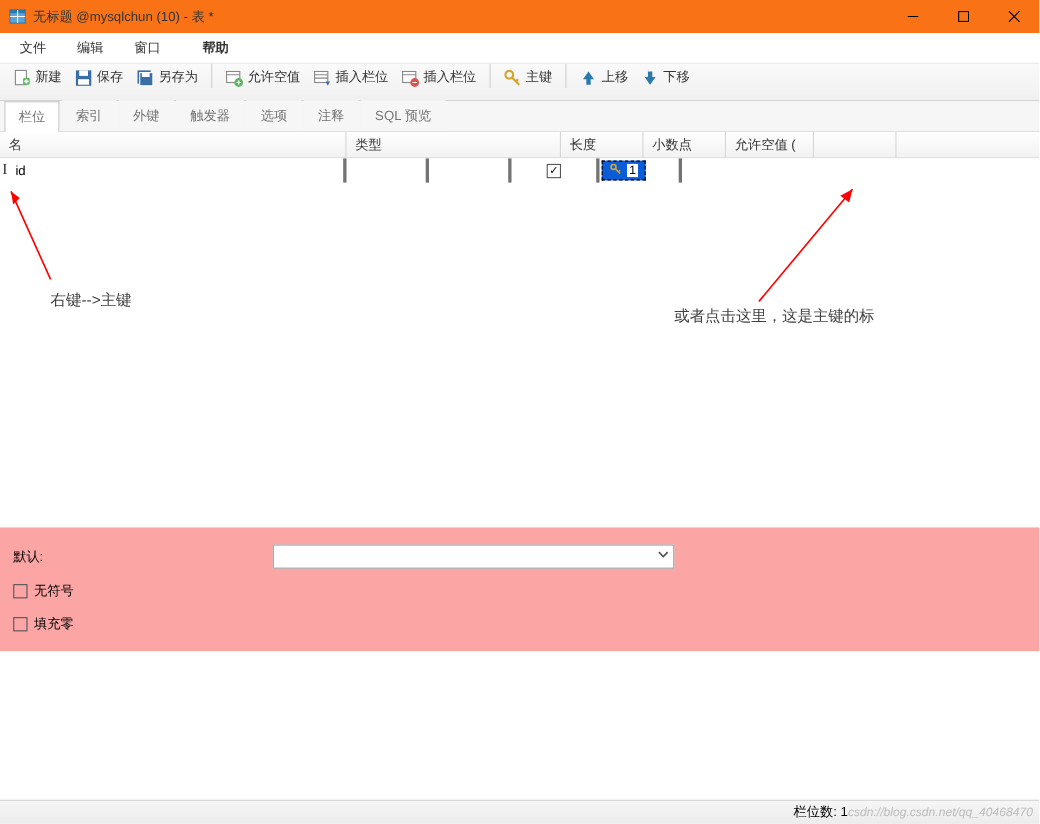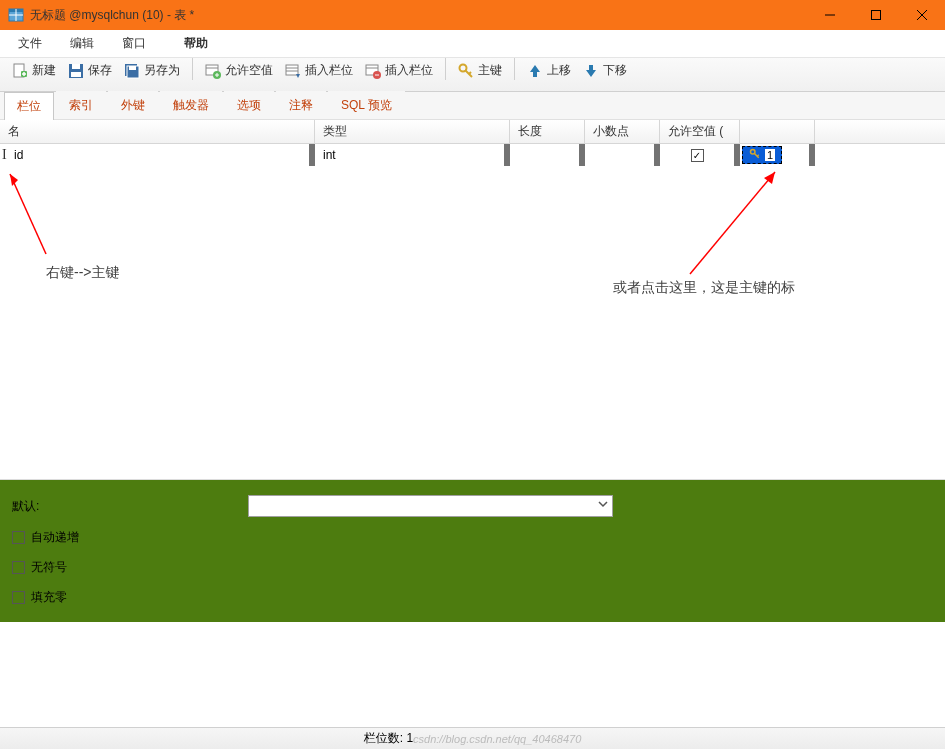--- a/index.html
+++ b/index.html
@@ -19,52 +19,52 @@
 .menu-item.spaced { margin-left: 10px; font-weight: bold; }
 
 
 .toolbar { height: 34px; display: flex; align-items: flex-start; padding: 0 6px; border-bottom: 1px solid #d0d0d0; background: linear-gradient(#fafafa,#f0f0f0); }
 .tb-btn { display: inline-flex; align-items: center; padding: 4px 6px; color: #333; gap: 4px; }
 .tb-sep { width: 1px; height: 22px; background: #cfcfcf; margin: 0 6px; }
 .tb-icon { width: 16px; height: 16px; display: inline-block; }
 
 
 .tabstrip { height: 28px; display: flex; align-items: flex-end; padding: 0 4px; border-bottom: 1px solid #e0e0e0; background: #f6f6f6; }
-.tab { padding: 5px 12px; color: #c2410c; border: 1px solid transparent; border-bottom: none; margin-right: 2px; background: #f6f6f6; }
+.tab { padding: 5px 12px; color: #737373; border: 1px solid transparent; border-bottom: none; margin-right: 2px; background: #f6f6f6; }
 .tab.active { background: #fff; border-color: #c8c8c8; position: relative; top: 1px; }
 
 
 .cols { height: 24px; display: flex; border-bottom: 1px solid #d6d6d6; background: linear-gradient(#fff,#f2f2f2); }
 .col-cell { border-right: 1px solid #d6d6d6; padding: 4px 8px; display: flex; align-items: center; color: #333; }
 
 
 .data-area { height: 336px; background: #fff; position: relative; border-bottom: 1px solid #dcdcdc; }
 .row { height: 22px; display: flex; }
-.row-cell { border-right: 6px solid #737373; padding: 2px 8px; display: flex; align-items: center; }
+.row-cell { border-right: 3px solid #737373; padding: 2px 8px; display: flex; align-items: center; }
 .cursor-mark { position: absolute; left: 2px; top: 3px; font-size: 14px; color: #333; font-family: "Times New Roman", serif; }
 .pk-cell { background: #0a5dd6; border: 1px dashed #000; height: 18px; display: flex; align-items: center; justify-content: center; gap: 4px; padding: 0 6px; }
 .pk-cell .keynum { color: #000; background: #fff; font-size: 11px; padding: 0 2px; }
 
 
 .anno { position: absolute; color: #404040; font-size: 14px; }
 .arrow-svg { position: absolute; pointer-events: none; }
 
 
-.prop-panel { padding: 10px; background: #4d7c0f; }
+.prop-panel { padding: 10px; background: #fca5a5; }
 .prop-row { display: flex; align-items: center; height: 32px; gap: 8px; }
 .prop-label { width: 230px; color: #000; padding-left: 2px; }
 .prop-input { width: 365px; height: 22px; border: 1px solid #a0a0a0; background: #fff; padding: 0 4px; }
 .prop-select { width: 365px; height: 22px; border: 1px solid #a0a0a0; }
 .prop-btn { width: 24px; height: 22px; border: 1px solid #a0a0a0; background: #f4f4f4; display: flex; align-items: center; justify-content: center; }
 .chk-row { display: flex; align-items: center; height: 30px; gap: 6px; padding-left: 2px; }
 .chk { width: 13px; height: 13px; border: 1px solid #555; }
 .chk.checked::after { content: "✓"; font-size: 10px; display: block; text-align: center; line-height: 11px; }
 
 
-.statusbar { position: absolute; bottom: 0; left: 0; right: 0; height: 22px; background: linear-gradient(#f6f6f6,#ececec); border-top: 1px solid #d0d0d0; display: flex; align-items: center; padding: 0 6px; justify-content: center; }
+.statusbar { position: absolute; bottom: 0; left: 0; right: 0; height: 22px; background: linear-gradient(#f6f6f6,#ececec); border-top: 1px solid #d0d0d0; display: flex; align-items: center; padding: 0 6px; justify-content: flex-end; }
 .watermark { color: #bbb; font-style: italic; font-size: 11px; }
 
 .col-w0{width:315px} .col-w1{width:195px} .col-w2{width:75px} .col-w3{width:75px} .col-w4{width:80px} .col-w5{width:75px}
 </style>
 </head>
 <body>
 
 <div class="titlebar">
   <span class="app-icon">
     <svg viewBox="0 0 16 16">
@@ -199,21 +199,20 @@
   <div class="col-cell col-w4">允许空值 (</div>
   <div class="col-cell col-w5"></div>
 </div>
 
 <div class="data-area">
   <span class="cursor-mark">I</span>
   <div class="row">
     <div class="row-cell col-w0">
         <span style="padding-left:6px">id</span>
       </div>
-    <div class="row-cell col-w1">int</div>
     <div class="row-cell col-w2"></div>
     <div class="row-cell col-w3"></div>
     <div class="row-cell col-w4" style="justify-content:center">
       <span class="chk checked"></span>
     </div>
     <div class="row-cell col-w5" style="padding:2px">
       <div class="pk-cell">
         <span><svg width="12" height="12" viewBox="0 0 16 16">
               <circle cx="5" cy="5" r="3" fill="none" stroke="#d4a72c" stroke-width="2"></circle>
               <line x1="7" y1="7" x2="13" y2="13" stroke="#d4a72c" stroke-width="2"></line>
@@ -242,24 +241,20 @@
     <div class="prop-label">默认:</div>
     <div style="position:relative">
       <input class="prop-select" value="" style="">
       <span style="position:absolute;right:4px;top:3px"><svg width="12" height="12" viewBox="0 0 12 12">
             <polyline points="2,4 6,8 10,4" fill="none" stroke="#555" stroke-width="1.5"></polyline>
           </svg></span>
     </div>
   </div>
   <div class="chk-row">
     <span class="chk"></span>
-    <span>自动递增</span>
-  </div>
-  <div class="chk-row">
-    <span class="chk"></span>
     <span>无符号</span>
   </div>
   <div class="chk-row">
     <span class="chk"></span>
     <span>填充零</span>
   </div>
 </div>
 
 <div class="statusbar">
   <span>栏位数: 1</span>

